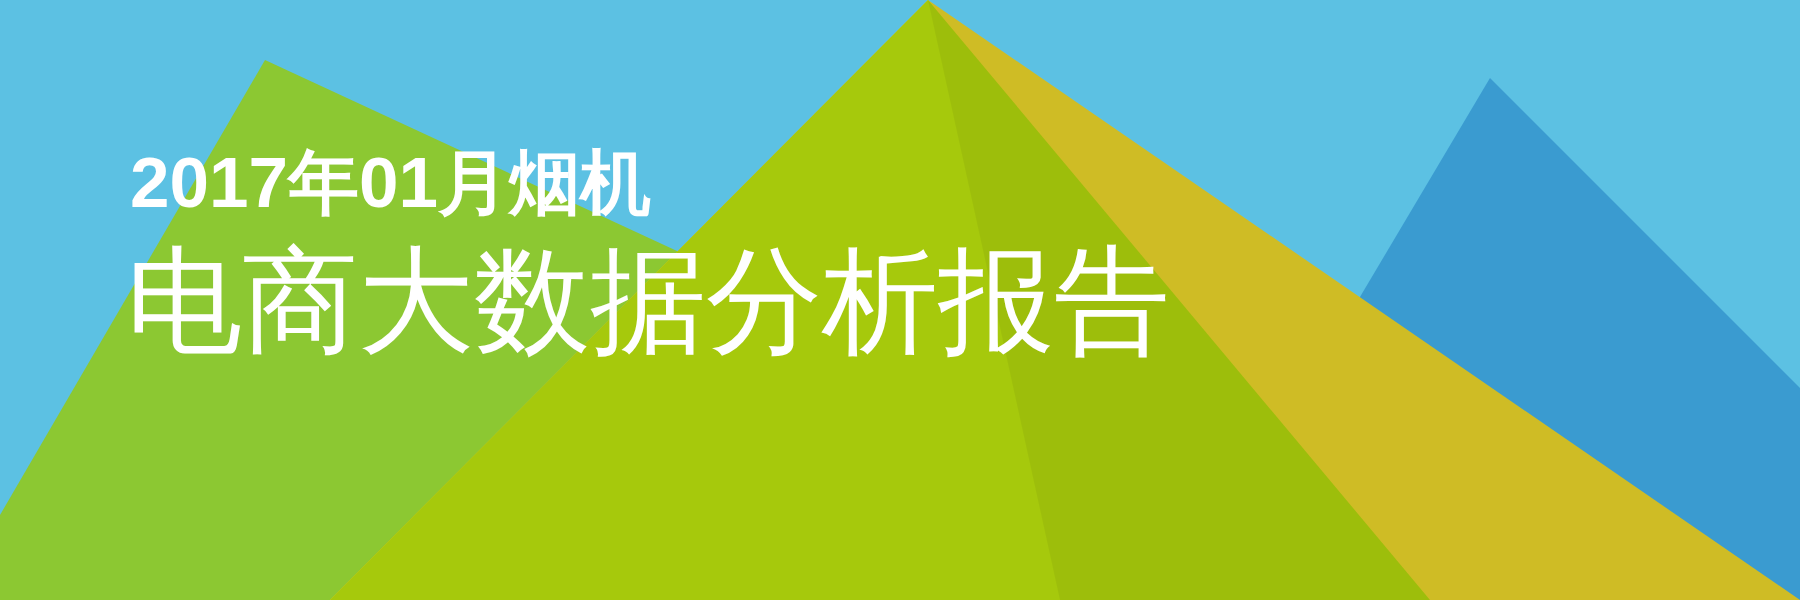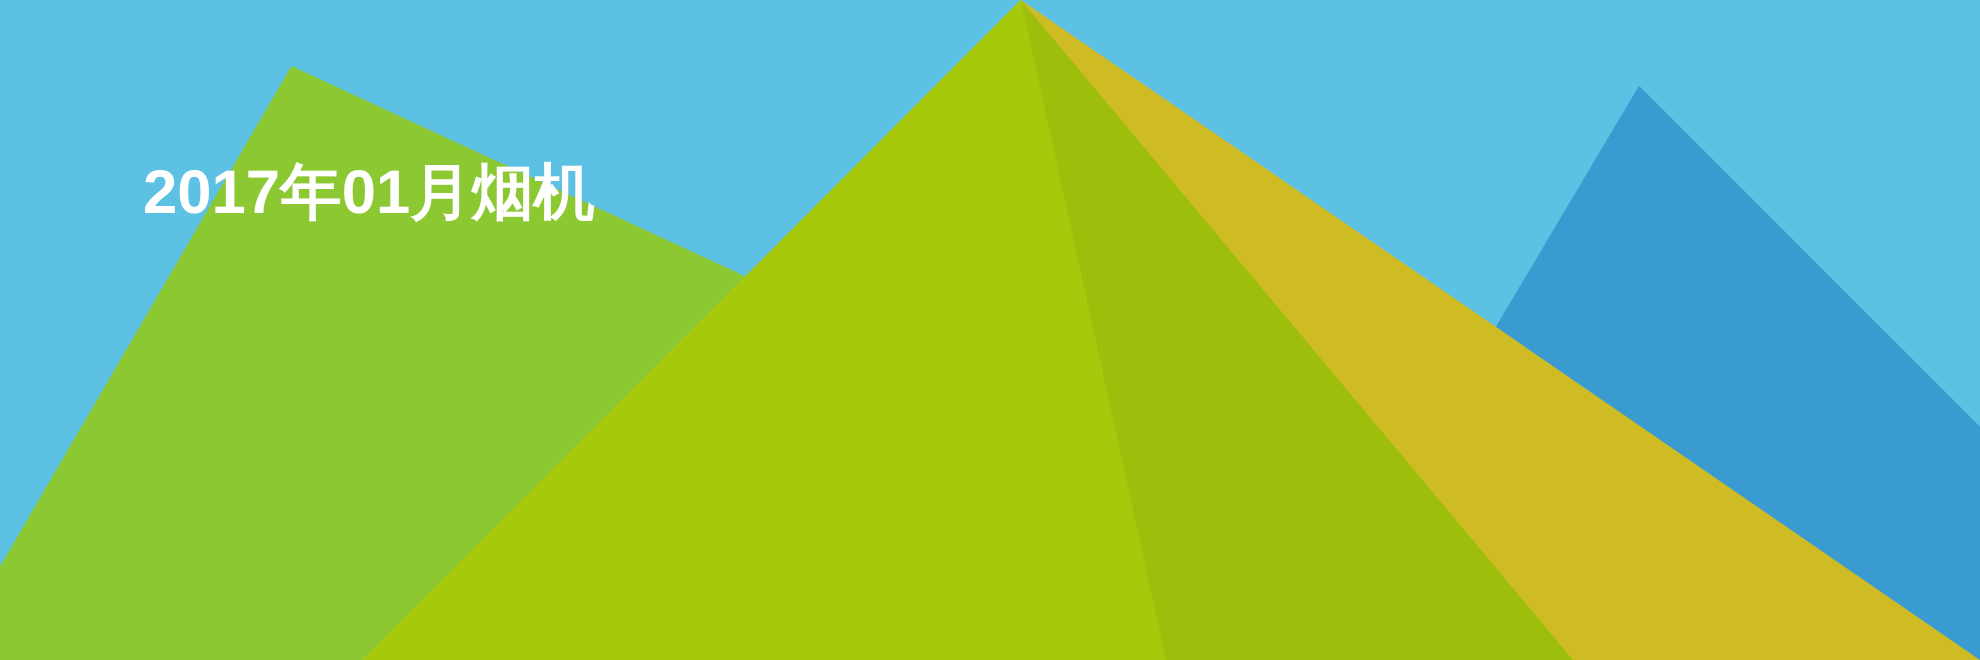--- a/index.html
+++ b/index.html
@@ -41,21 +41,21 @@
   .title-line {
     position: absolute;
     color: #ffffff;
     white-space: pre;
     letter-spacing: 0;
   }
 
   #title-line-1 {
     left: 130px;
     top: 147px;
-    font-size: 56px;
+    font-size: 71px;
     font-weight: bold;
     line-height: 1;
   }
 
   #title-line-2 {
     left: 126px;
     top: 243px;
     font-size: 116px;
     font-weight: normal;
     line-height: 1;
@@ -77,15 +77,16 @@
     <polygon points="928,0 1800,600 330,600" fill="#dbc728"></polygon>
 
     <polygon points="928,0 1430,600 330,600" fill="#a6c90c"></polygon>
 
     <polygon points="928,0 1800,600 1060,600" fill="#000000" fill-opacity="0.05"></polygon>
 
   </svg>
 
   <div id="title-block">
     <div class="title-line" id="title-line-1">2017年01月烟机</div>
+    <div class="title-line" id="title-line-2">电商大数据分析报告</div>
   </div>
 
 </div>
 
 </body></html>

